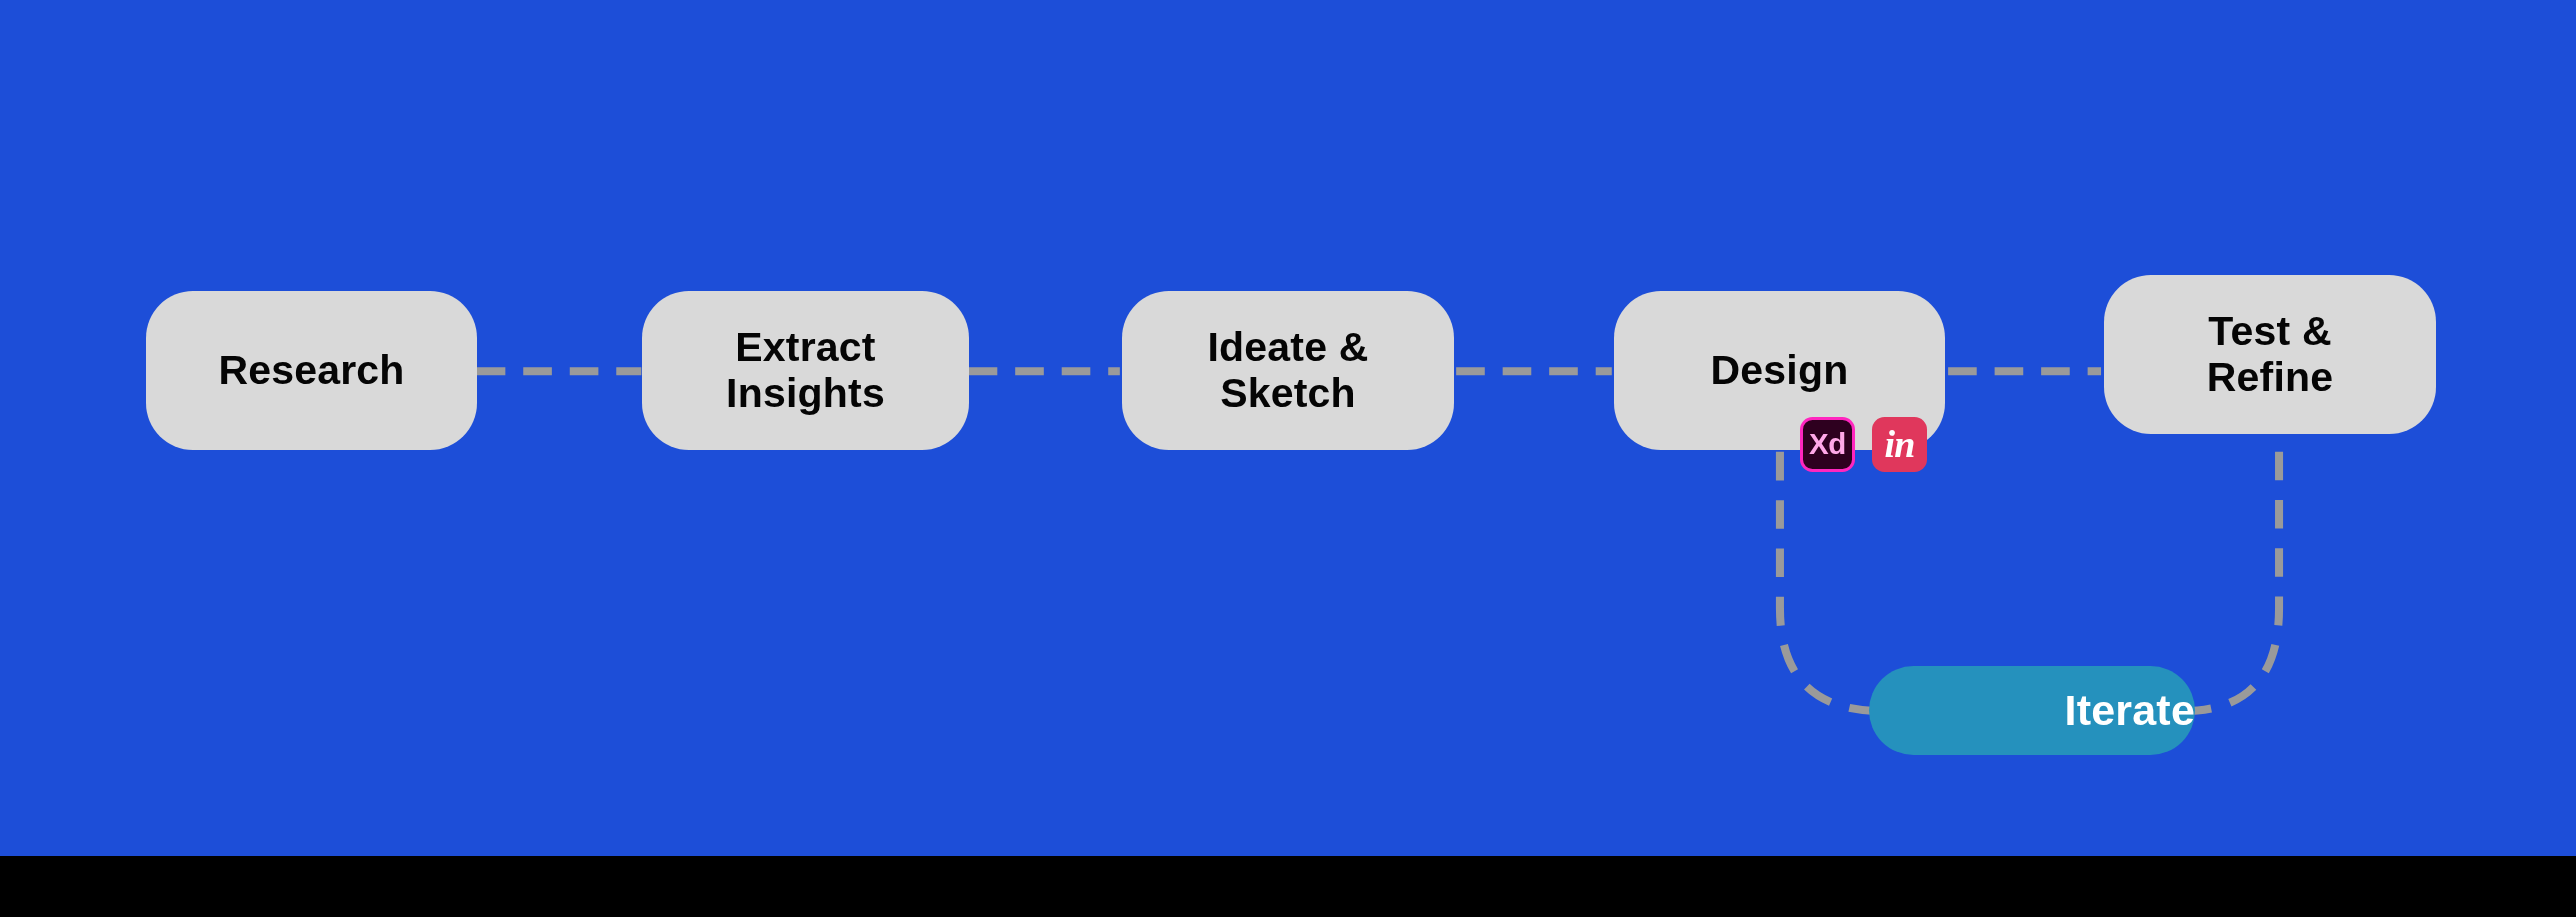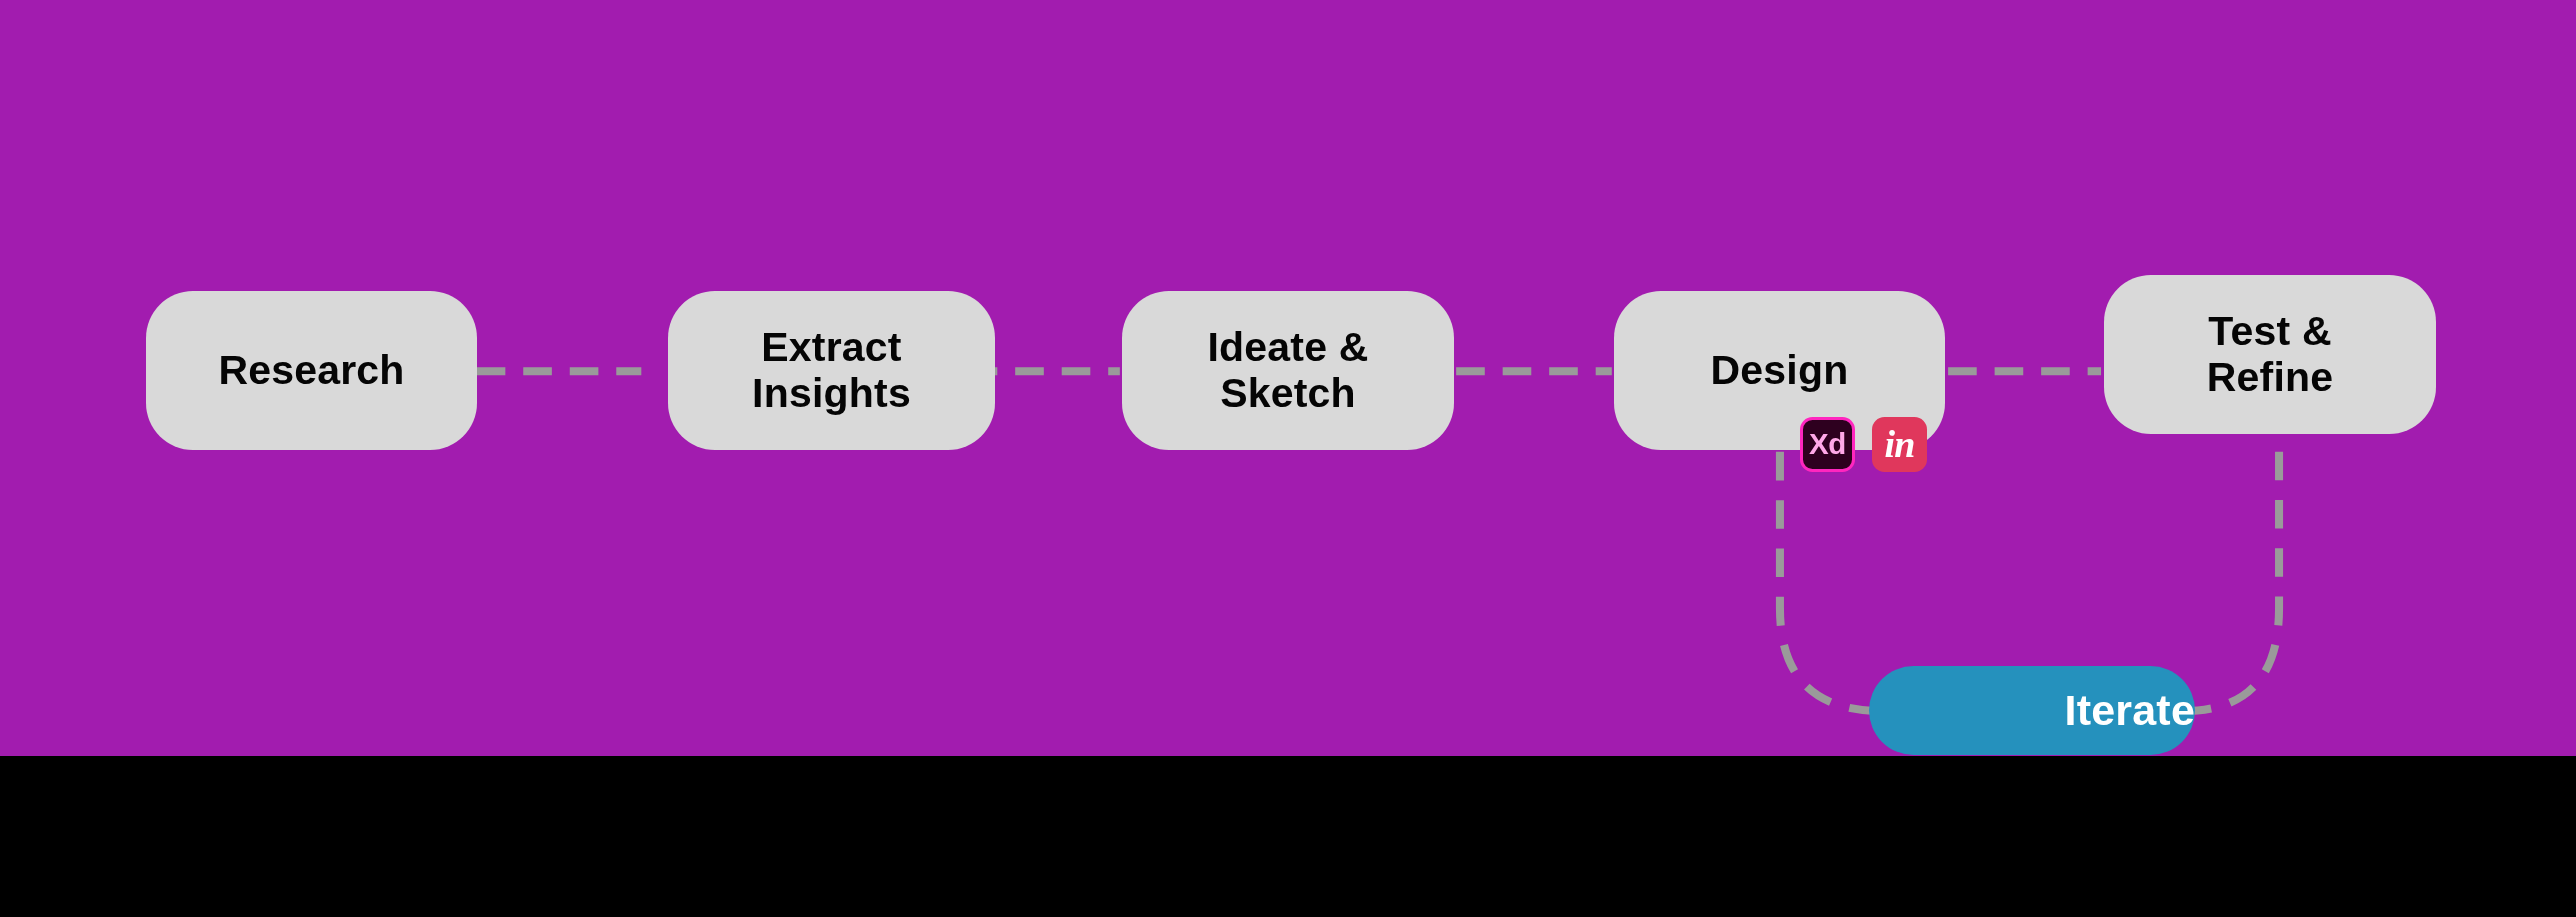--- a/index.html
+++ b/index.html
@@ -10,22 +10,22 @@
   body {
     width: 2576px;
     height: 918px;
     overflow: hidden;
     font-family: "Liberation Sans", sans-serif;
   }
 
   #canvas {
     position: relative;
     width: 2576px;
-    height: 756px;
-    background: #a21caf;
+    height: 856px;
+    background: #1d4ed8;
   }
 
   
   #connectors {
     position: absolute;
     left: 0;
     top: 0;
     width: 2576px;
     height: 918px;
     z-index: 1;
@@ -119,21 +119,21 @@
 
     <path d="M 1990 505 L 1990 680 Q 1990 795 2105 795" fill="none" stroke="#9a9a9a" stroke-width="9" stroke-dasharray="32 22"></path>
 
     <path d="M 2440 795 Q 2548 795 2548 680 L 2548 505" fill="none" stroke="#9a9a9a" stroke-width="9" stroke-dasharray="32 22"></path>
   </svg>
 
   <div class="node" style="left:146px; top:291px; width:331px; height:159px;">
     <span>Research</span>
   </div>
 
-  <div class="node" style="left:642px; top:291px; width:327px; height:159px;margin-left:26px;">
+  <div class="node" style="left:642px; top:291px; width:327px; height:159px;">
     <span>Extract
 Insights</span>
   </div>
 
   <div class="node" style="left:1122px; top:291px; width:332px; height:159px;">
     <span>Ideate &amp;
 Sketch</span>
   </div>
 
   <div class="node" style="left:1614px; top:291px; width:331px; height:159px;">

